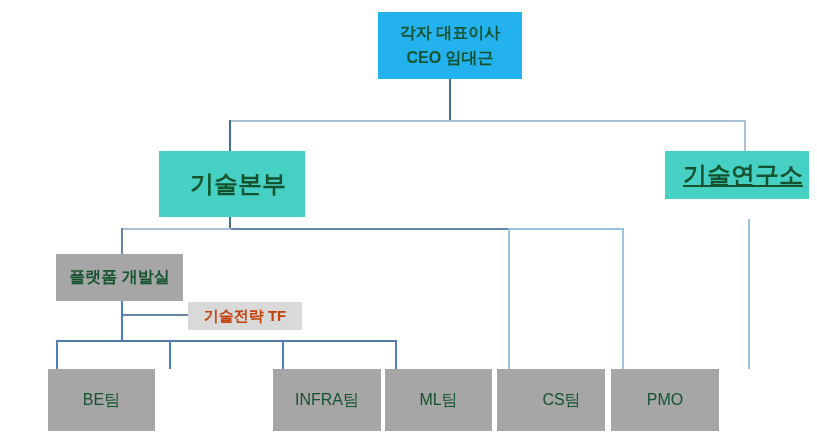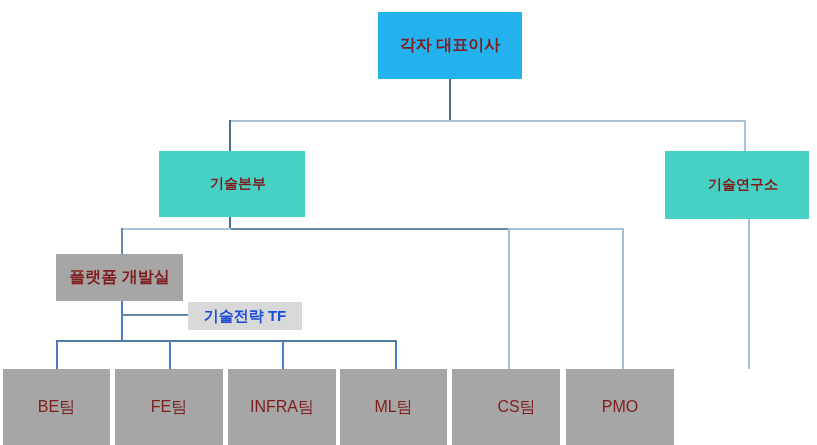--- a/index.html
+++ b/index.html
@@ -7,48 +7,48 @@
     position:relative;
     width:817px;height:445px;
     background:#ffffff;
     font-family:"Liberation Sans","DejaVu Sans",sans-serif;
     overflow:hidden;
   }
   .box{
     position:absolute;
     display:flex;align-items:center;justify-content:center;
     text-align:center;
-    color:#7f1d1d;
+    color:#14532d;
     box-sizing:border-box;
   }
   .box-ceo{
     left:378px;top:12px;width:144px;height:67px;
     background:#23b2ee;
     font-size:16px;font-weight:600;line-height:1.55;
   }
   .box-division{
     background:#46d1c4;
-    font-size:14px;font-weight:700;padding-left:12px;
+    font-size:24px;font-weight:700;padding-left:12px;
   }
   .box-tech{left:159px;top:151px;width:146px;height:66px;}
-  .box-research{left:665px;top:151px;width:144px;height:68px;}
+  .box-research{left:665px;top:151px;width:144px;height:48px;text-decoration:underline;}
   .box-office{
     left:56px;top:254px;width:127px;height:47px;
     background:#a6a6a6;
     font-size:16px;font-weight:600;
   }
   .box-tf{
     left:188px;top:302px;width:114px;height:28px;
-    background:#d9d9d9;color:#1d4ed8;
+    background:#d9d9d9;color:#c2410c;
     font-size:15px;font-weight:600;
   }
   .box-team{
-    top:369px;height:76px;
+    top:369px;height:62px;
     background:#a6a6a6;
-    font-size:16px;font-weight:500;
+    font-size:16px;font-weight:500;margin-left:45px;
   }
   .t-be{left:3px;width:107px;}
   .t-fe{left:115px;width:108px;}
   .t-infra{left:228px;width:108px;}
   .t-ml{left:340px;width:107px;}
   .t-cs{left:452px;width:108px;padding-left:21px;}
   .t-pmo{left:566px;width:108px;text-align:center;}
   .t-indai{left:684px;width:124px;}
   .line{position:absolute;}
   
@@ -82,20 +82,21 @@
   <div class="line ln-slate" style="left:123px;top:314px;width:65px;height:2px;"></div>
   <div class="line ln-steel" style="left:56px;top:340px;width:341px;height:2px;"></div>
   <div class="line ln-blue" style="left:56px;top:341px;width:2px;height:28px;"></div>
   <div class="line ln-blue" style="left:169px;top:341px;width:2px;height:28px;"></div>
   <div class="line ln-blue" style="left:282px;top:341px;width:2px;height:28px;"></div>
   <div class="line ln-blue" style="left:395px;top:341px;width:2px;height:28px;"></div>
 
   <div class="box box-ceo">
     <div>
       <div>각자 대표이사</div>
+      <div>CEO 임대근</div>
     </div>
   </div>
 
   <div class="box box-division box-tech">
     <span>기술본부</span>
   </div>
 
   <div class="box box-division box-research">
     <span>기술연구소</span>
   </div>
@@ -104,23 +105,20 @@
     <span>플랫폼 개발실</span>
   </div>
 
   <div class="box box-tf">
     <span>기술전략 TF</span>
   </div>
 
   <div class="box box-team t-be">
     <span>BE팀</span>
   </div>
-  <div class="box box-team t-fe">
-    <span>FE팀</span>
-  </div>
   <div class="box box-team t-infra">
     <span>INFRA팀</span>
   </div>
   <div class="box box-team t-ml">
     <span>ML팀</span>
   </div>
   <div class="box box-team t-cs">
     <span>CS팀</span>
   </div>
   <div class="box box-team t-pmo">

